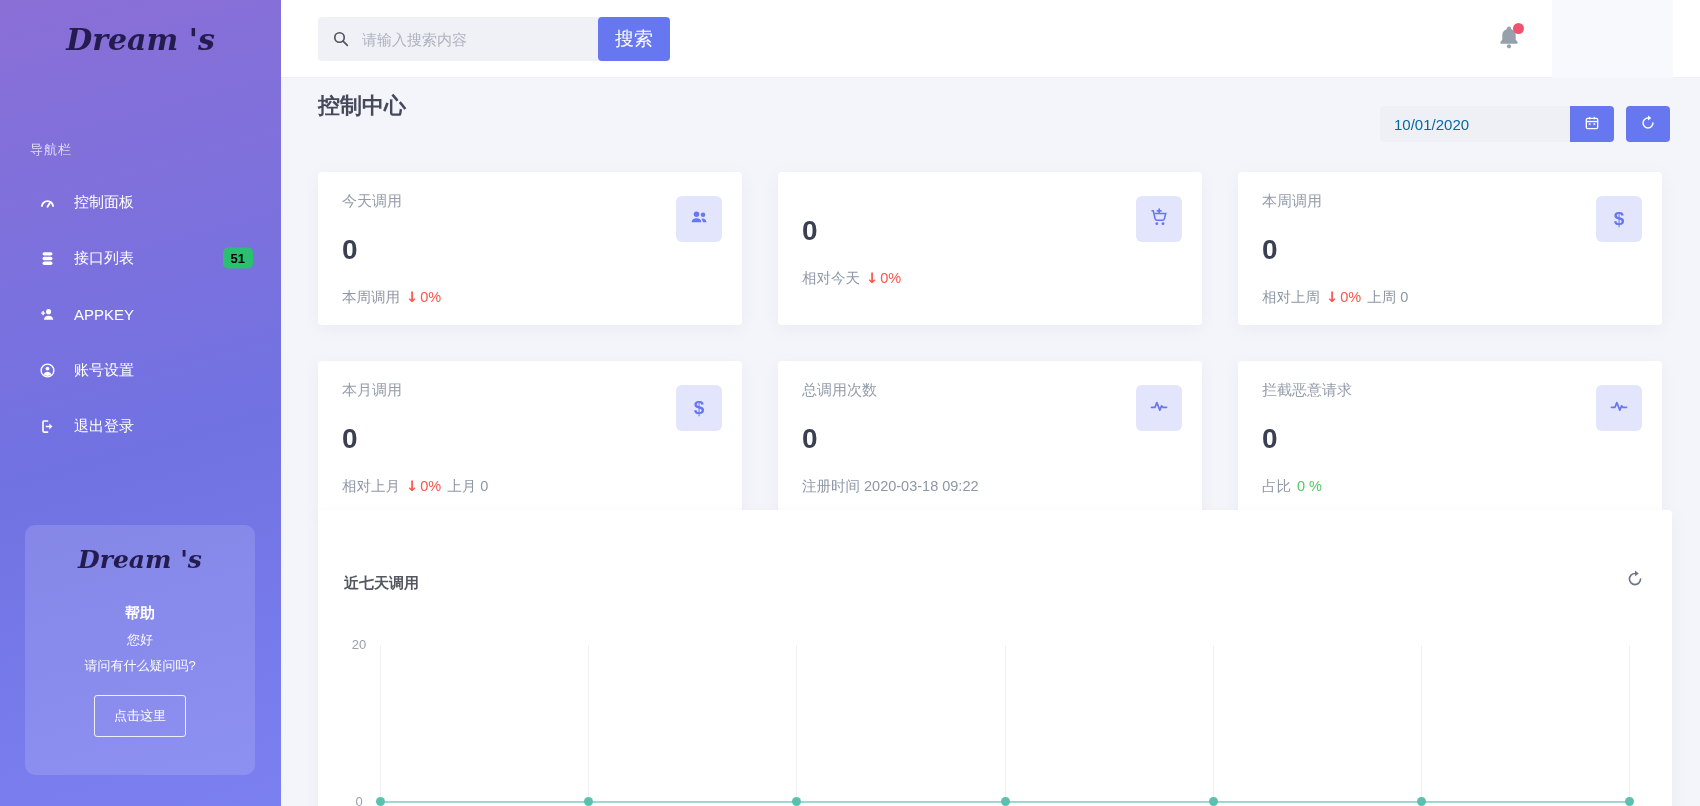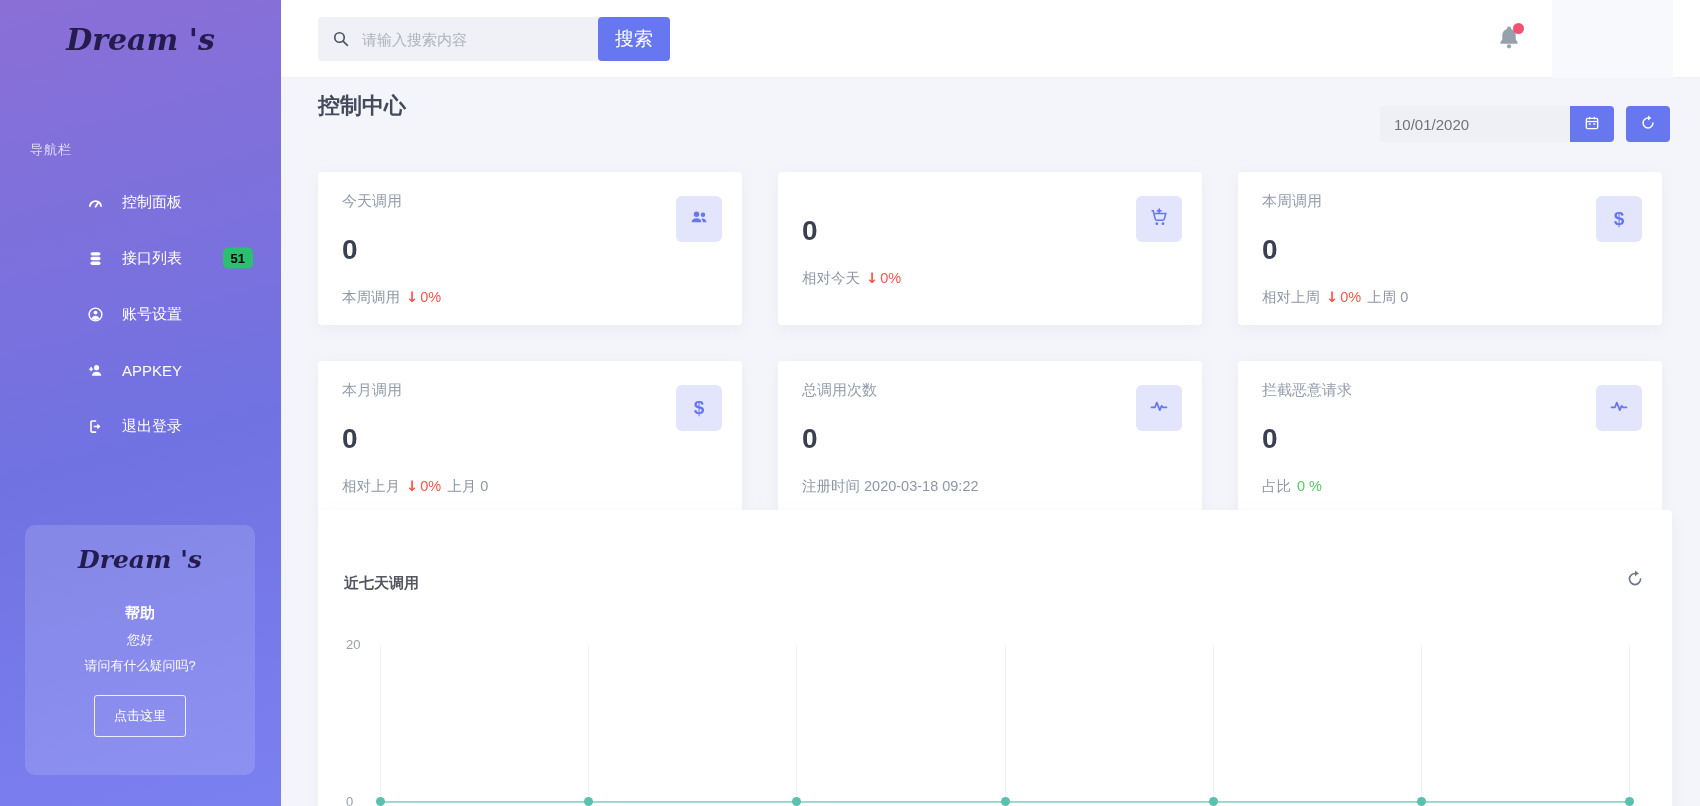--- a/index.html
+++ b/index.html
@@ -7,21 +7,21 @@
   body { font-family:"Liberation Sans","DejaVu Sans",sans-serif; background:#f4f5fa; position:relative; }
   #app { position:absolute; inset:0; overflow:hidden; }
 
   
   .sidebar { position:absolute; left:0; top:0; width:281px; height:806px;
     background:linear-gradient(165deg,#8a6fd6 0%,#7172e2 55%,#7b80f0 100%); color:#fff; }
   .side-logo { position:absolute; top:22px; left:0; width:100%; text-align:center;
     font-family:"DejaVu Serif",serif; font-style:italic; font-weight:bold; font-size:30px; color:#241c4e; cursor:pointer; }
   .side-section { position:absolute; top:141px; left:30px; font-size:13px; color:rgba(255,255,255,.75); letter-spacing:1px; }
   .nav { position:absolute; top:174px; left:0; width:100%; }
-  .nav-item { position:relative; height:56px; display:flex; align-items:center; padding-left:38px; cursor:pointer; font-size:15px; color:#fff;margin-left:48px; }
+  .nav-item { position:relative; height:56px; display:flex; align-items:center; padding-left:38px; cursor:pointer; font-size:15px; color:#fff; }
   .nav-item .ni { width:18px; height:18px; margin-right:18px; display:inline-flex; align-items:center; justify-content:center; }
   .nav-item svg { width:17px; height:17px; }
   .badge { position:absolute; right:28px; top:50%; transform:translateY(-50%);
     background:#2abf71; color:#000000; font-size:13px; font-weight:bold; padding:3px 8px; border-radius:5px; }
   .help-card { position:absolute; left:25px; top:525px; width:230px; height:250px;
     background:rgba(255,255,255,.14); border-radius:10px; text-align:center; }
   .help-logo { margin-top:20px; font-family:"DejaVu Serif",serif; font-style:italic; font-weight:bold; font-size:25px; color:#241c4e; }
   .help-title { margin-top:30px; font-size:15px; font-weight:bold; color:#fff;text-align:center; }
   .help-line { margin-top:8px; font-size:13px; color:rgba(255,255,255,.95); }
   .help-btn { margin-top:20px; display:inline-block; background:transparent; border:1px solid rgba(255,255,255,.85);
@@ -38,21 +38,21 @@
     border-radius:4px; margin-left:-3px; cursor:pointer; font-family:inherit; }
   .bell-wrap { position:absolute; right:176px; top:23px; width:28px; height:32px; cursor:pointer; }
   .bell-wrap svg { width:26px; height:28px; color:#97a1ab; }
   .bell-dot { position:absolute; right:0px; top:0px; width:11px; height:11px; border-radius:50%; background:#f0526f; }
   .user-area { position:absolute; right:27px; top:0; width:121px; height:78px; background:#f7f9fc; cursor:pointer; }
 
   
   .page-title { position:absolute; left:318px; top:91px; font-size:22px; font-weight:bold; color:#45495c; }
   .date-group { position:absolute; left:1380px; top:106px; height:36px; display:flex; }
   .date-input { width:190px; height:36px; background:#eef0f6; border:none; outline:none; border-radius:4px 0 0 4px;
-    padding:0 12px 0 14px; font-size:15px; color:#737373; font-family:inherit; }
+    padding:0 12px 0 14px; font-size:15px; color:#0369a1; font-family:inherit; }
   .btn-sq { width:44px; height:36px; background:#6777ef; border:none; color:#fff; cursor:pointer;
     display:flex; align-items:center; justify-content:center; }
   .btn-cal { border-radius:0 4px 4px 0; }
   .btn-refresh { border-radius:4px; margin-left:12px; }
   .btn-sq svg { width:16px; height:16px; }
 
   
   .cards { position:absolute; left:318px; top:172px; width:1338px; display:grid;
     grid-template-columns:repeat(3,424px); column-gap:33px; row-gap:23px;gap:36px; }
   .card { position:relative; background:#fff; border-radius:4px; height:153px; padding:20px 24px;
@@ -74,21 +74,21 @@
     border-radius:4px 4px 0 0; box-shadow:0 4px 14px rgba(125,135,180,.08); }
   .chart-title { position:absolute; left:26px; top:64px; font-size:15px; font-weight:bold; color:#54575f; }
   .chart-refresh { position:absolute; right:26px; top:60px; width:20px; height:20px; color:#6e7687; cursor:pointer; }
   .chart-refresh svg { width:18px; height:18px; }
   .plot { position:absolute; left:62px; top:135px; width:1249px; height:157px; }
   .gridline { position:absolute; top:0; bottom:0; width:1px; background:#f0f1f5; }
   .baseline { position:absolute; left:0; right:0; bottom:0; height:1px; background:#e9edf1; }
   .dataline { position:absolute; left:0; right:0; bottom:-1px; height:2px; background:rgba(87,192,177,.55); }
   .dot { position:absolute; bottom:-4px; width:9px; height:9px; margin-left:-4px; border-radius:50%;
     background:#5ac1b1; }
-  .ytick { position:absolute; left:-34px; width:26px; text-align:left; font-size:13px; color:#9aa0ac; }
+  .ytick { position:absolute; left:-34px; width:26px; text-align:center; font-size:13px; color:#9aa0ac; }
 </style>
 </head>
 <body>
 
 <div id="app">
 
   <aside class="sidebar">
     <div class="side-logo">Dream 's</div>
     <div class="side-section">导航栏</div>
     <nav class="nav">
@@ -108,37 +108,37 @@
               <rect x="5" y="9.7" width="14" height="4.6" rx="2.3"></rect>
               <rect x="5" y="16.4" width="14" height="4.6" rx="2.3"></rect>
             </svg>
           </span>
         <span>接口列表</span>
         <span class="badge">51</span>
       </div>
       <div class="nav-item">
         <span class="ni">
             <svg viewBox="0 0 24 24" fill="currentColor" xmlns="http://www.w3.org/2000/svg">
-              <circle cx="12" cy="12" r="9" fill="none" stroke="currentColor" stroke-width="2"></circle>
-              <circle cx="12" cy="9.3" r="2.7"></circle>
-              <path d="M6.6 17.6c1-2.4 3-3.7 5.4-3.7s4.4 1.3 5.4 3.7a9 9 0 0 1-10.8 0z"></path>
-            </svg>
-          </span>
-        <span>账号设置</span>
-      </div>
-      <div class="nav-item">
-        <span class="ni">
-            <svg viewBox="0 0 24 24" fill="currentColor" xmlns="http://www.w3.org/2000/svg">
               <circle cx="13.5" cy="8" r="3.6"></circle>
               <path d="M7 19.5c0-3.4 2.9-5.6 6.5-5.6s6.5 2.2 6.5 5.6z"></path>
               <rect x="2.6" y="9" width="6.4" height="2" rx="1"></rect>
               <rect x="4.8" y="6.8" width="2" height="6.4" rx="1"></rect>
             </svg>
           </span>
         <span>APPKEY</span>
+      </div>
+      <div class="nav-item">
+        <span class="ni">
+            <svg viewBox="0 0 24 24" fill="currentColor" xmlns="http://www.w3.org/2000/svg">
+              <circle cx="12" cy="12" r="9" fill="none" stroke="currentColor" stroke-width="2"></circle>
+              <circle cx="12" cy="9.3" r="2.7"></circle>
+              <path d="M6.6 17.6c1-2.4 3-3.7 5.4-3.7s4.4 1.3 5.4 3.7a9 9 0 0 1-10.8 0z"></path>
+            </svg>
+          </span>
+        <span>账号设置</span>
       </div>
       <div class="nav-item">
         <span class="ni">
             <svg viewBox="0 0 24 24" fill="currentColor" xmlns="http://www.w3.org/2000/svg">
               <path d="M13 3H7a2.5 2.5 0 0 0-2.5 2.5v13A2.5 2.5 0 0 0 7 21h6v-2.2H6.8V5.2H13z"></path>
               <path d="M14.6 7.6L19 12l-4.4 4.4v-3.3H9.5v-2.2h5.1z"></path>
             </svg>
           </span>
         <span>退出登录</span>
       </div>

